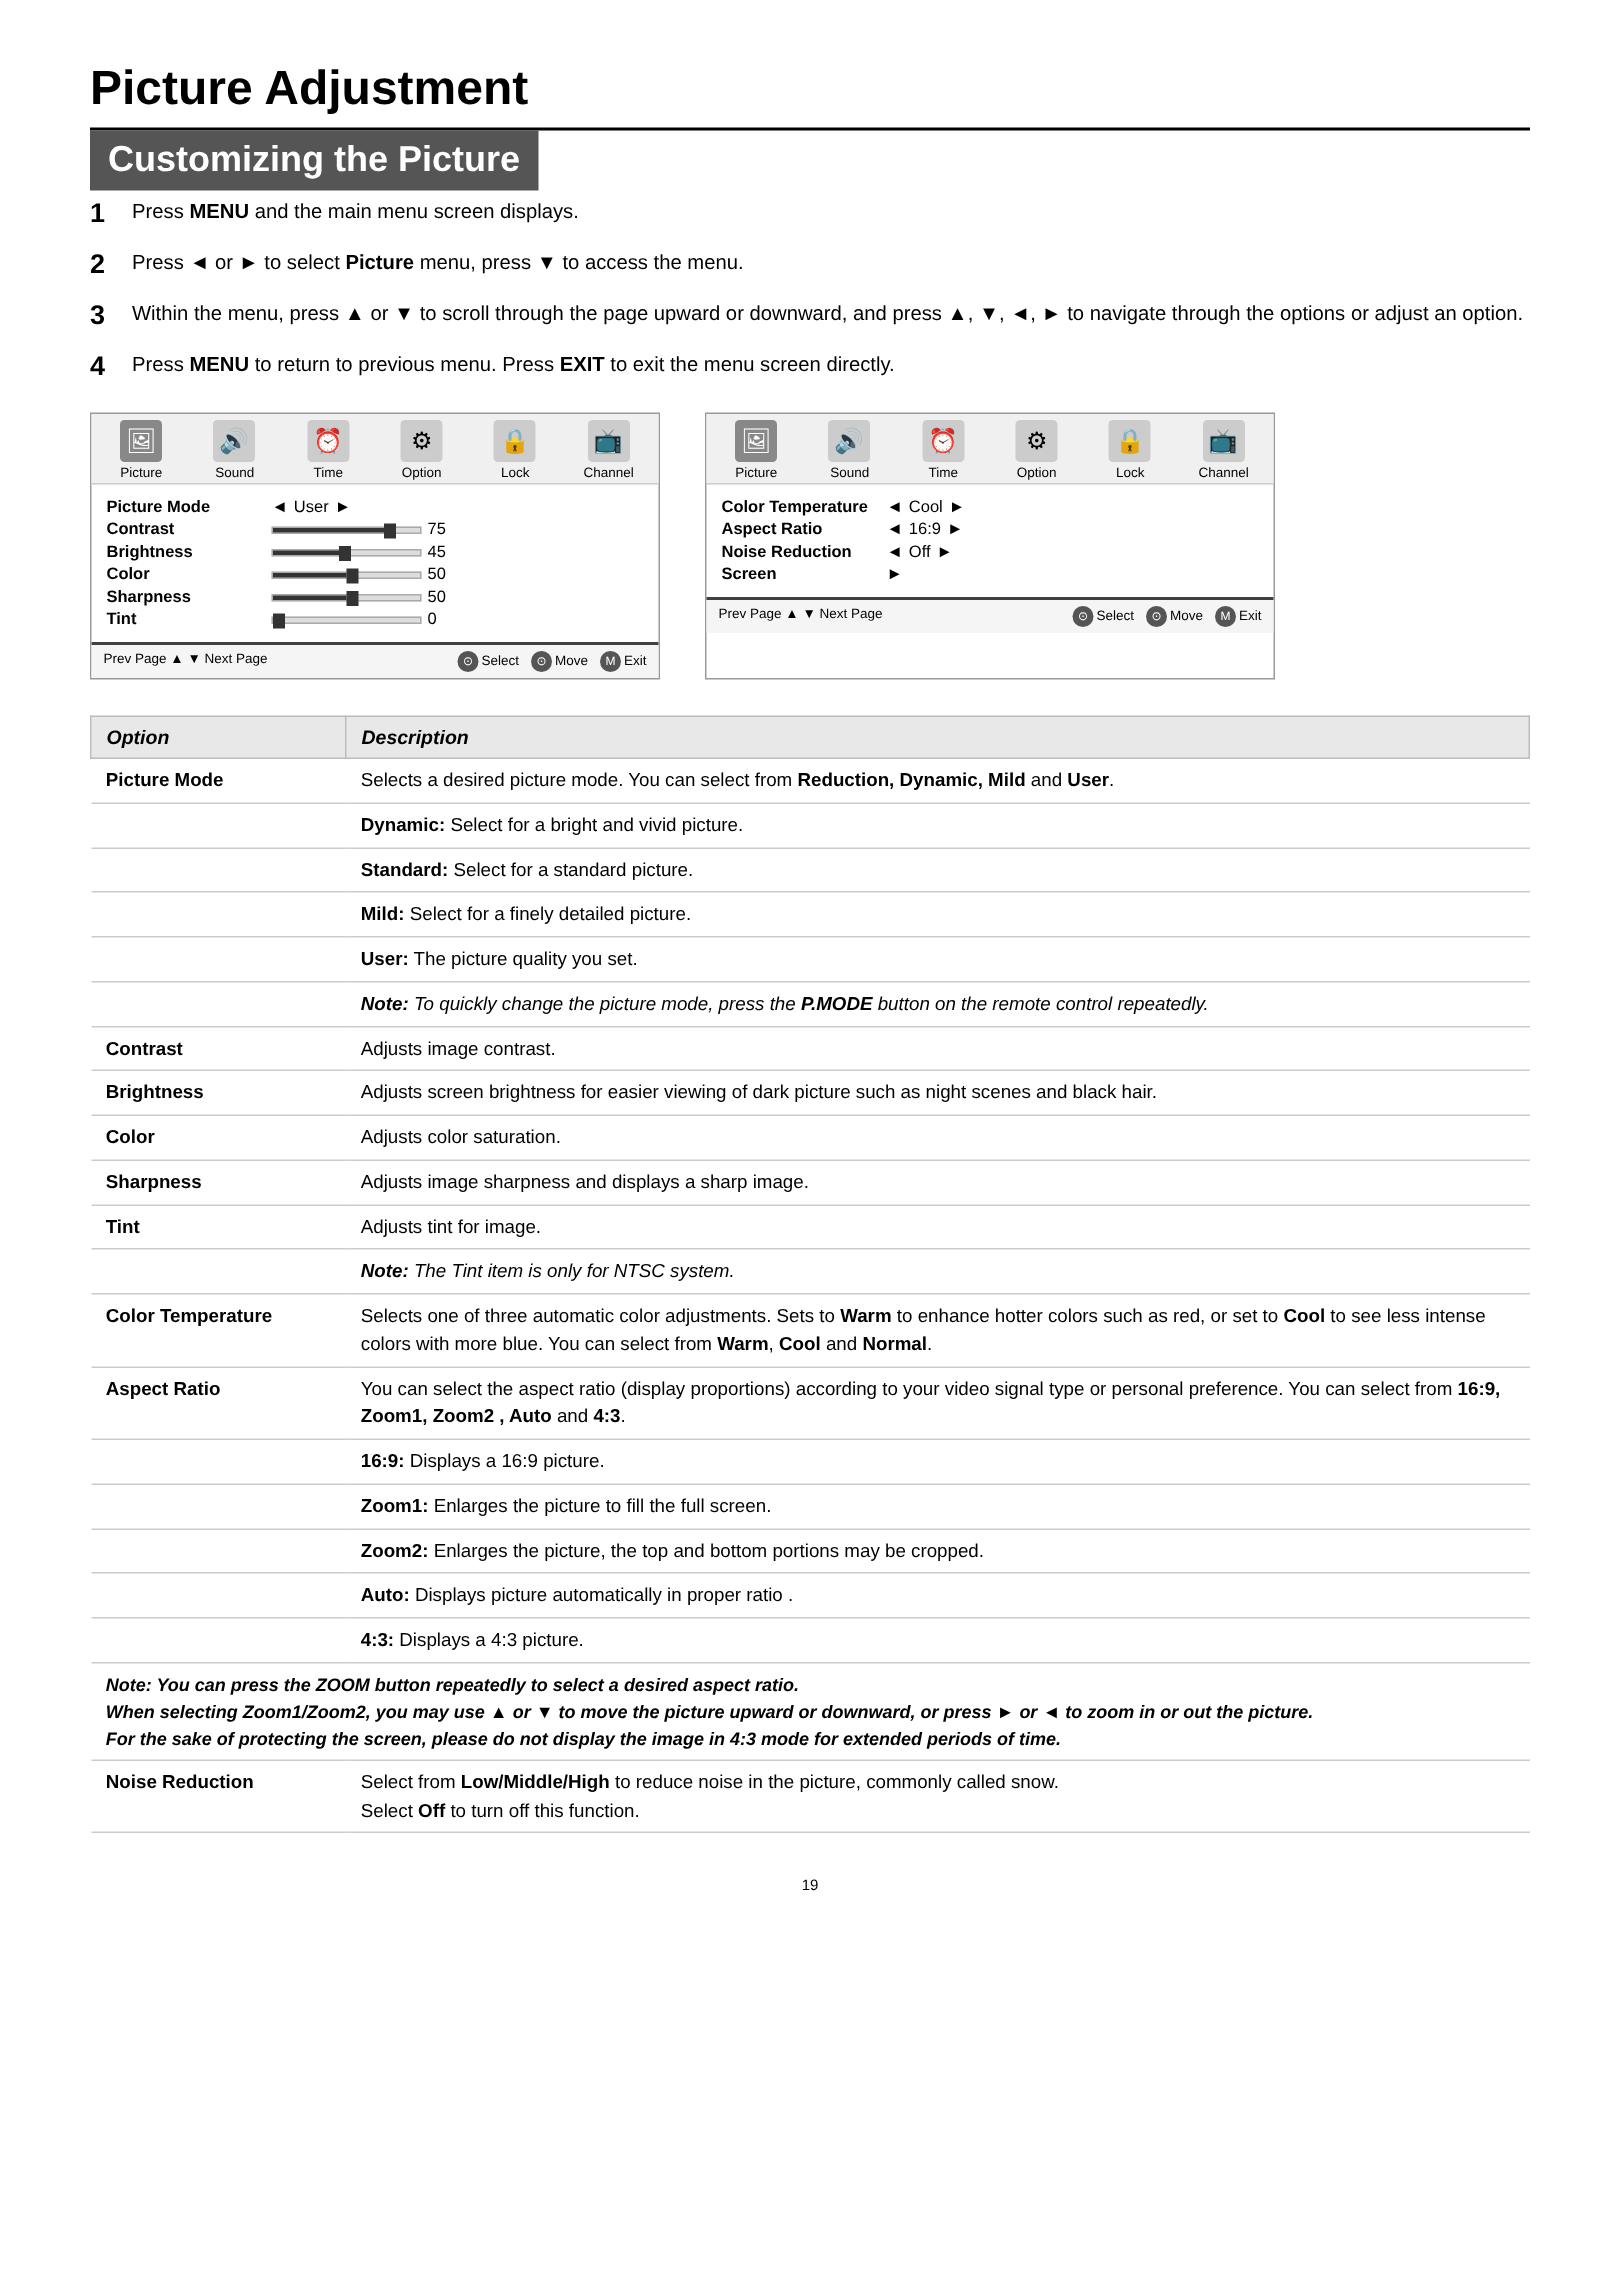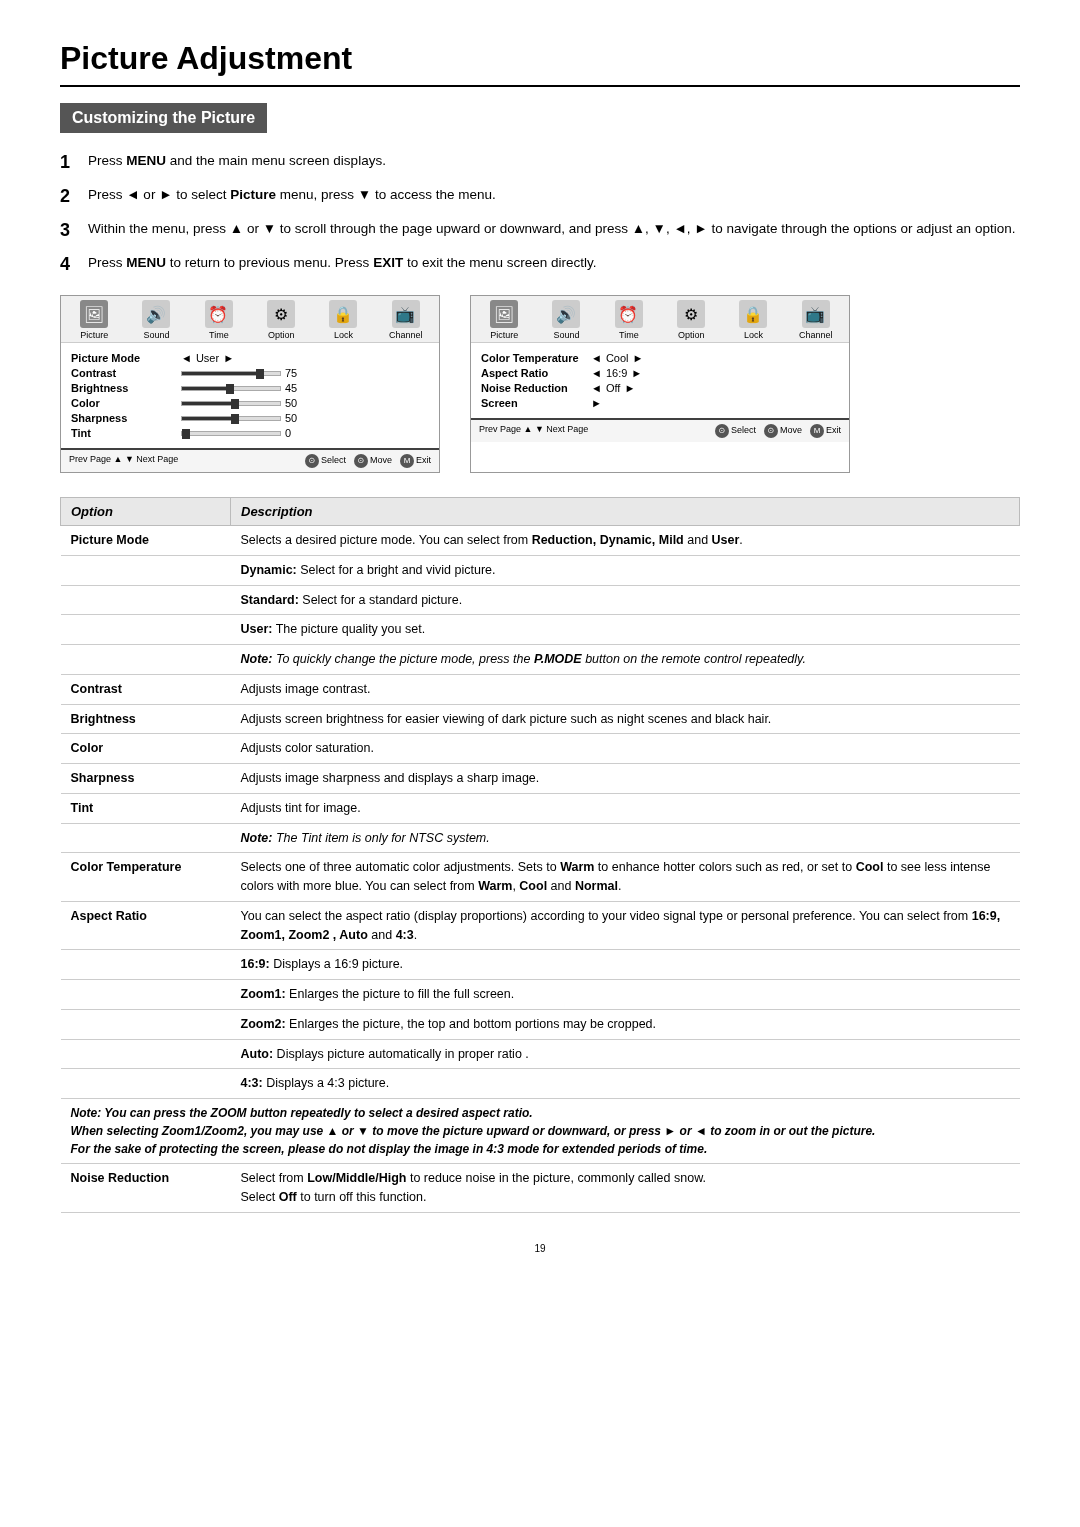--- a/index.html
+++ b/index.html
@@ -11,31 +11,30 @@
       width: 1080px;
       min-height: 1527px;
       padding: 40px 60px;
     }
 
     h1.page-title {
       font-size: 32px;
       font-weight: bold;
       border-bottom: 2px solid #000;
       padding-bottom: 8px;
-      margin-bottom: 16px;
     }
 
     .section-heading {
       background: #555;
       color: #fff;
-      font-size: 16px;
+      font-size: 24px;
       font-weight: bold;
       padding: 6px 12px;
       display: inline-block;
-      margin-bottom: 18px;
+      margin-bottom: 4px;
     }
 
     .step {
       display: flex;
       margin-bottom: 12px;
       align-items: flex-start;
     }
 
     .step-num {
       font-size: 18px;
@@ -441,20 +440,24 @@
       <tr>
         <td></td>
         <td><b>Dynamic:</b> Select for a bright and vivid picture.</td>
       </tr>
       <tr>
         <td></td>
         <td><b>Standard:</b> Select for a standard picture.</td>
       </tr>
       <tr>
         <td></td>
+        <td><b>Mild:</b> Select for a finely detailed picture.</td>
+      </tr>
+      <tr>
+        <td></td>
         <td><b>User:</b> The picture quality you set.</td>
       </tr>
       <tr class="note-row">
         <td></td>
         <td><i><b>Note:</b> To quickly change the picture mode, press the <b>P.MODE</b> button on the remote control repeatedly.</i></td>
       </tr>
       <tr>
         <td>Contrast</td>
         <td>Adjusts image contrast.</td>
       </tr>

